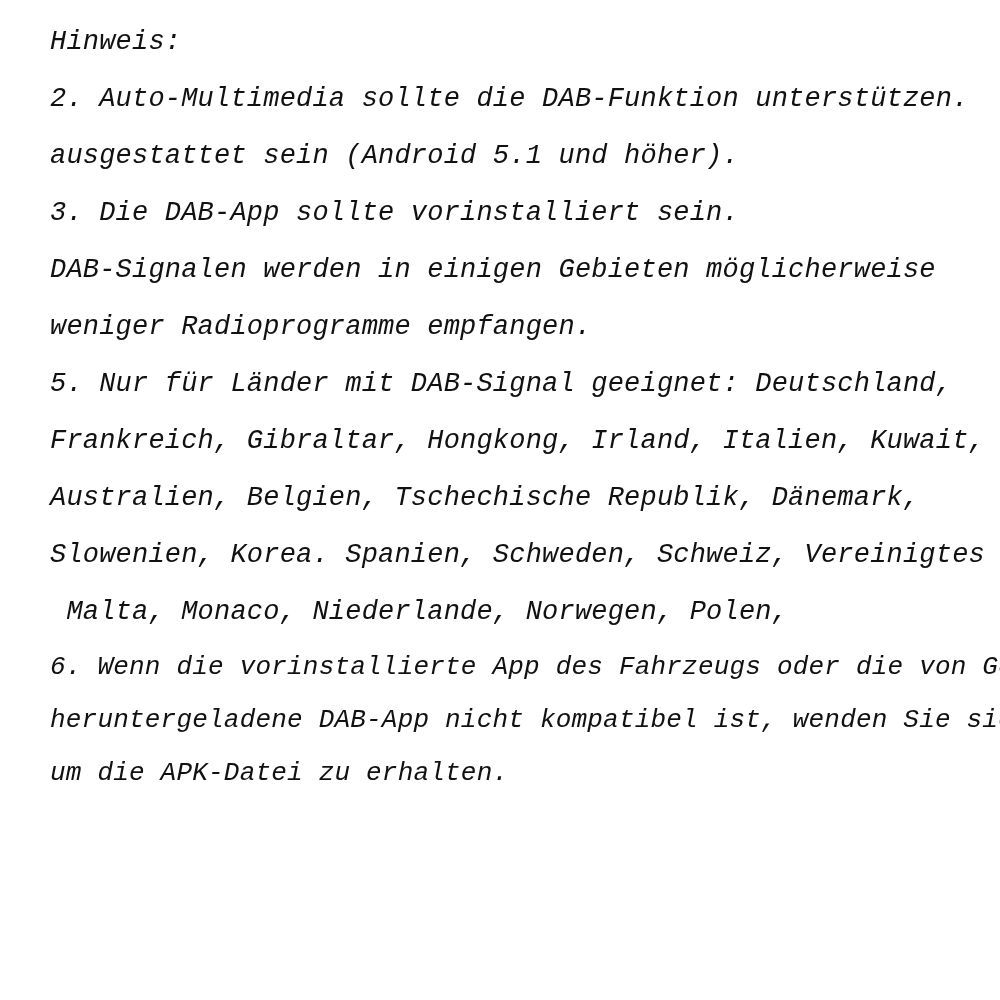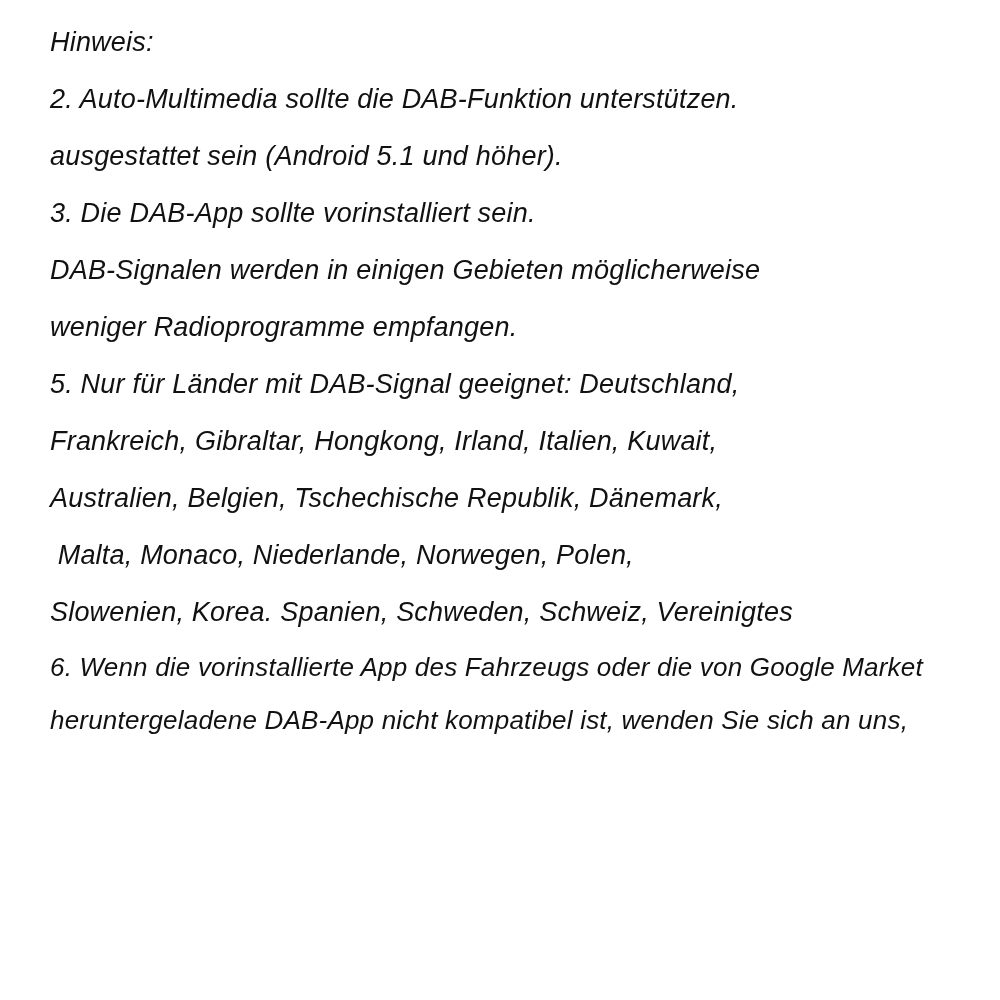--- a/index.html
+++ b/index.html
@@ -9,21 +9,21 @@
     height: 1000px;
     background: #ffffff;
     overflow: hidden;
   }
   .page {
     width: 804px;
     height: 1000px;
     background: #ffffff;
     box-sizing: border-box;
     padding: 14px 30px 0 50px;
-    font-family: Liberation Sans, sans-serif;
+    font-family: Liberation Mono, monospace;
     font-style: italic;
     font-weight: 500;
     color: #111111;
   }
   .line {
     font-size: 27px;
     line-height: 57px;
     height: 57px;
     white-space: pre;
     letter-spacing: 0.2px;
@@ -40,17 +40,18 @@
 <div class="page">
   <div class="line">Hinweis:</div>
   <div class="line">2. Auto-Multimedia sollte die DAB-Funktion unterstützen.</div>
   <div class="line">ausgestattet sein (Android 5.1 und höher).</div>
   <div class="line">3. Die DAB-App sollte vorinstalliert sein.</div>
   <div class="line">DAB-Signalen werden in einigen Gebieten möglicherweise</div>
   <div class="line">weniger Radioprogramme empfangen.</div>
   <div class="line">5. Nur für Länder mit DAB-Signal geeignet: Deutschland,</div>
   <div class="line">Frankreich, Gibraltar, Hongkong, Irland, Italien, Kuwait,</div>
   <div class="line">Australien, Belgien, Tschechische Republik, Dänemark,</div>
+  <div class="line">Slowenien, Korea. Spanien, Schweden, Schweiz, Vereinigtes</div>
   <div class="line"> Malta, Monaco, Niederlande, Norwegen, Polen,</div>
-  <div class="line">Slowenien, Korea. Spanien, Schweden, Schweiz, Vereinigtes</div>
   <div class="line tight">6. Wenn die vorinstallierte App des Fahrzeugs oder die von Google Market</div>
   <div class="line tight">heruntergeladene DAB-App nicht kompatibel ist, wenden Sie sich an uns,</div>
+  <div class="line tight">um die APK-Datei zu erhalten.</div>
 </div>
 
 </body></html>

